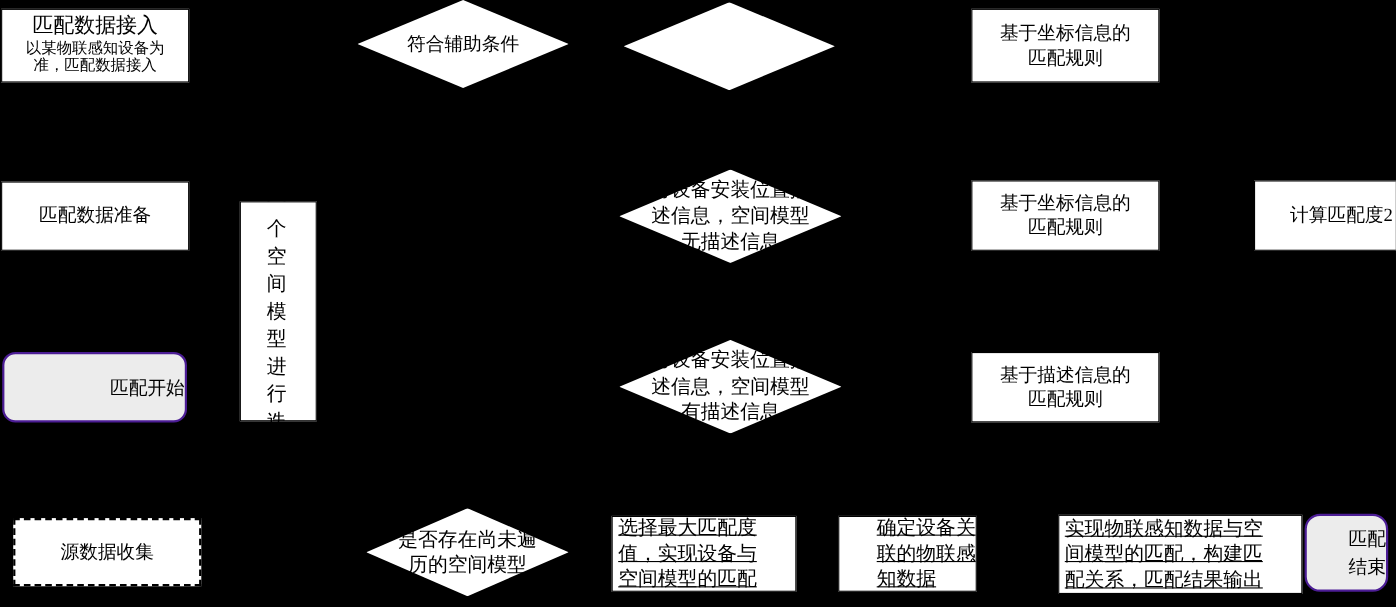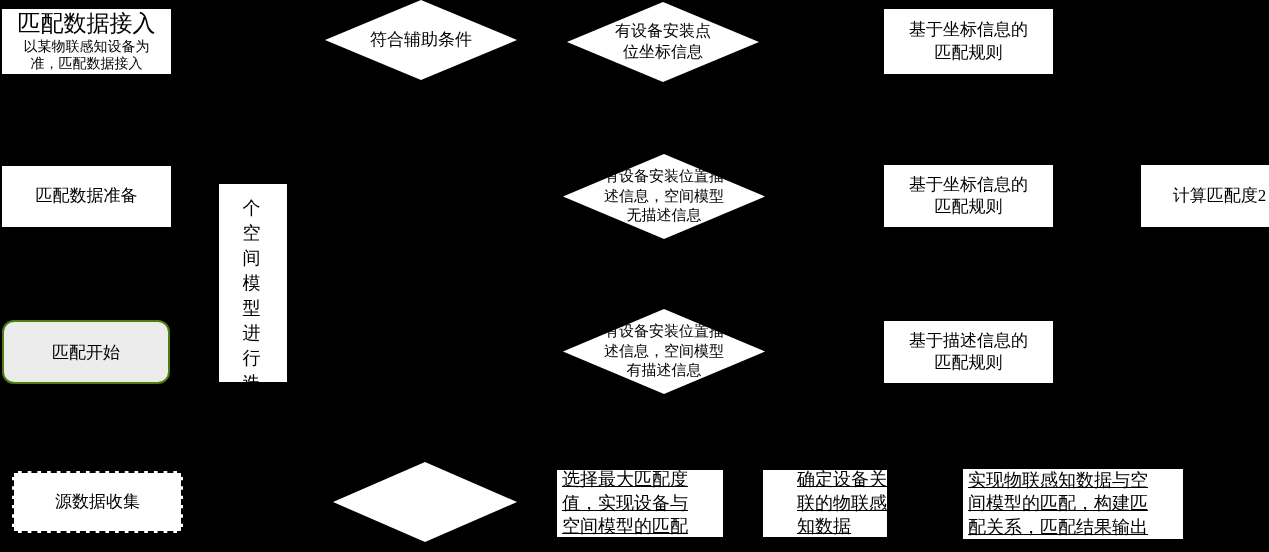--- a/index.html
+++ b/index.html
@@ -18,31 +18,31 @@
   .diamond {
     position:absolute; display:flex; align-items:center; justify-content:center;
     text-align:center; box-sizing:border-box;
   }
   .diamond .shape {
     position:absolute; inset:0; background:#ffffff;
     clip-path:polygon(50% 0, 100% 50%, 50% 100%, 0 50%);
   }
   .diamond .lbl { position:relative; z-index:1; }
   .terminal {
-    position:absolute; background:#ececec; border:2px solid #4d7c0f;
+    position:absolute; background:#ececec; border:2px solid #4c1d95;
     border-radius:12px; box-sizing:border-box;
-    display:flex; align-items:center; justify-content:center; text-align:center;
+    display:flex; align-items:center; justify-content:flex-end; text-align:center;
   }
   .dashed { border:2px dashed #000; }
   .f17 { font-size:17px; }
   .f16 { font-size:16px; }
-  .f15 { font-size:15px; }
+  .f15 { font-size:18px; }
   .f18 { font-size:18px; }
   .subtitle { font-size:14px; line-height:1.2; white-space:pre-line; margin-top:1px; }
-  .title { font-size:23px; line-height:1.2; }
+  .title { font-size:19px; line-height:1.2; }
   .vertical-wrap {
     font-size:18px; line-height:25px; letter-spacing:15px;
     white-space:pre-line; text-align:center; padding-left:12px;
   }
 </style>
 </head>
 <body>
 
 <div class="canvas">
 
@@ -52,22 +52,20 @@
 准，匹配数据接入</div>
   </div>
 
   <div class="diamond f17" style="left:325px; top:0; width:192px; height:80px;text-align:right;">
     <div class="shape"></div>
     <div class="lbl">符合辅助条件</div>
   </div>
 
   <div class="diamond f16" style="left:567px; top:2px; width:192px; height:80px;">
     <div class="shape"></div>
-    <div class="lbl">有设备安装点
-位坐标信息</div>
   </div>
 
   <div class="box f17" style="left:883px; top:8px; width:171px; height:67px;">
     <div class="lbl">基于坐标信息的
 匹配规则</div>
   </div>
 
 
   <div class="box f17" style="left:1px; top:165px; width:171px; height:63px;">
     <div class="lbl">匹配数据准备</div>
@@ -116,34 +114,40 @@
 匹配规则</div>
   </div>
 
 
   <div class="box dashed f17" style="left:12px; top:471px; width:171px; height:62px;">
     <div class="lbl">源数据收集</div>
   </div>
 
   <div class="diamond f15" style="left:333px; top:462px; width:184px; height:80px;">
     <div class="shape"></div>
+    <div class="lbl">是否存在尚未遍
+历的空间模型</div>
   </div>
 
   <div class="box left-align f18" style="left:556px; top:469px; width:168px; height:69px; padding-left:5px;">
     <div class="lbl">选择最大匹配度
 值，实现设备与
 空间模型的匹配</div>
   </div>
 
   <div class="box left-align f18" style="left:762px; top:469px; width:126px; height:69px; padding-left:5px;align-items:flex-end;">
     <div class="lbl">确定设备关
 联的物联感
 知数据</div>
   </div>
 
   <div class="box left-align f18" style="left:922px; top:468px; width:222px; height:72px; padding-left:5px;margin-left:40px;">
     <div class="lbl">实现物联感知数据与空
 间模型的匹配，构建匹
 配关系，匹配结果输出</div>
   </div>
 
+  <div class="terminal f17" style="left:1186px; top:467px; width:76px; height:71px; border-radius:14px;">
+    <div class="lbl" style="white-space:pre-line; line-height:1.5;">匹配
+结束</div>
+  </div>
 
 </div>
 
 </body></html>

